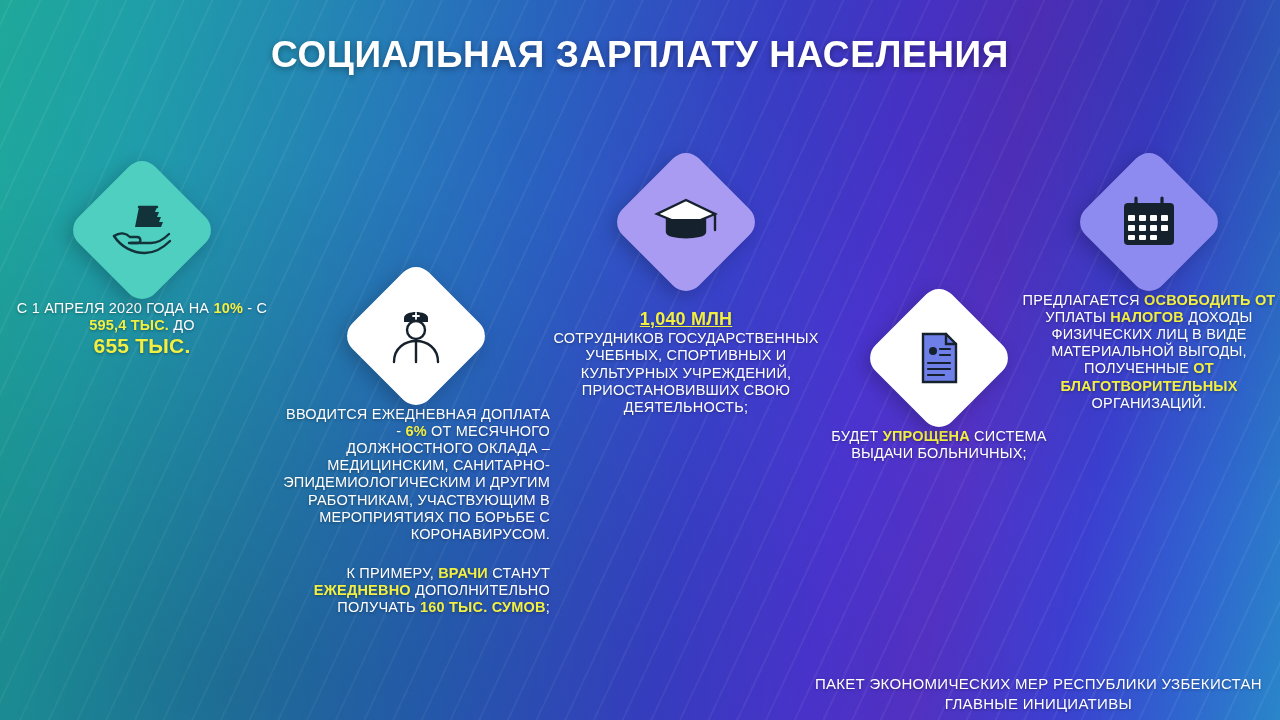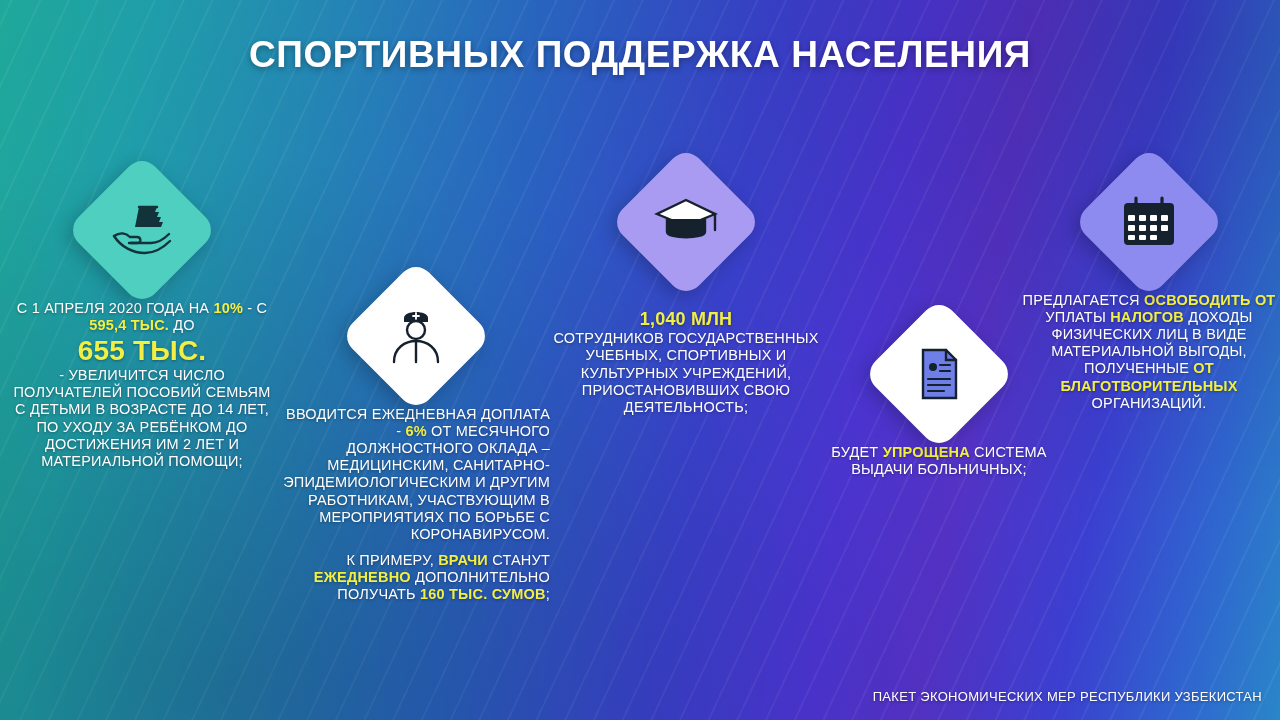--- a/index.html
+++ b/index.html
@@ -61,23 +61,23 @@
     color: #ffffff;
   }
   .col .body {
     font-size: 14.5px;
     line-height: 1.18;
     letter-spacing: 0.2px;
     text-transform: uppercase;
     text-shadow: 0 1px 3px rgba(0,0,0,0.35);
   }
   .hl { color: #f2ef43; font-weight: bold; }
-  .big { font-size: 28px; font-weight: bold; color: #f2ef43; }
-  .mid { font-size: 18px; font-weight: bold; color: #f2ef43; }
-  .para { margin-top: 9px; }
+  .big { font-size: 21px; font-weight: bold; color: #f2ef43; }
+  .mid { font-size: 18px; font-weight: bold; color: #f2ef43; text-decoration: underline; }
+  .para { margin-top: 22px; }
 
   
   .badge {
     position: relative;
     width: 108px; height: 108px;
     margin: 0 auto 16px auto;
   }
   .badge .shape {
     position: absolute; inset: 0;
     border-radius: 18px;
@@ -85,58 +85,58 @@
     box-shadow: 0 6px 18px rgba(0,0,0,0.22);
   }
   .badge .glyph {
     position: absolute; inset: 0;
     display: flex; align-items: center; justify-content: center;
   }
   .badge svg { display: block; }
 
   #footer {
     position: absolute;
-    right: 18px; bottom: 14px;
+    right: 18px; bottom: 6px;
     text-align: center;
     color: #ffffff;
-    font-size: 13px;
+    font-size: 15px;
     line-height: 1.35;
     letter-spacing: 0.3px;
     text-transform: uppercase;
     text-shadow: 0 1px 3px rgba(0,0,0,0.35);
     margin-top: 31px;
   }
 </style>
 </head>
 <body>
 
 <div id="slide">
   <div id="stripes"></div>
   <div id="darkveil"></div>
 
-  <div id="title">СПОРТИВНЫХ ПОДДЕРЖКА НАСЕЛЕНИЯ</div>
+  <div id="title">СОЦИАЛЬНАЯ ЗАРПЛАТУ НАСЕЛЕНИЯ</div>
 
   <div class="col" style="left:8px; top:176px; width:268px;">
     <div class="badge">
       <div class="shape" style="background:#4ECFC0;"></div>
       <div class="glyph">
         <svg width="62" height="54" viewBox="0 0 62 54" fill="none">
           <g stroke="#12333a" stroke-width="2.4" fill="none" stroke-linecap="round">
             <path d="M28 4 L46 4 L44 9 L48 9 L46 14 L50 14 L48 19 L52 19 L50 24 L24 24 Z" fill="#12333a" stroke="none"></path>
             <path d="M28 4 L46 4"></path>
             <path d="M3 33 C9 29, 15 30, 19 34 L26 34 C30 34, 31 40, 26 40 L18 40"></path>
             <path d="M20 40 L40 40 C48 40, 54 35, 58 31"></path>
             <path d="M3 33 C10 44, 22 50, 34 50 C44 50, 52 45, 59 38"></path>
           </g>
         </svg>
       </div>
     </div>
     <div class="body">
       <div class="rich">
-          <div class="para first" style="margin-top: 0px;"><span>С 1 АПРЕЛЯ 2020 ГОДА НА </span><span class="hl">10%</span><span> - С </span><span class="hl">595,4 ТЫС.</span><span> ДО</span><br><div class="big">655 ТЫС.</div><span> - УВЕЛИЧИТСЯ ЧИСЛО ПОЛУЧАТЕЛЕЙ ПОСОБИЙ СЕМЬЯМ С ДЕТЬМИ В ВОЗРАСТЕ ДО 14 ЛЕТ, ПО УХОДУ ЗА РЕБЁНКОМ ДО ДОСТИЖЕНИЯ ИМ 2 ЛЕТ И МАТЕРИАЛЬНОЙ ПОМОЩИ;</span></div>
+          <div class="para first" style="margin-top: 0px;"><span>С 1 АПРЕЛЯ 2020 ГОДА НА </span><span class="hl">10%</span><span> - С </span><span class="hl">595,4 ТЫС.</span><span> ДО</span><br><div class="big">655 ТЫС.</div></div>
         </div>
     </div>
   </div>
 
   <div class="col" style="left:282px; top:282px; width:268px;text-align:right;">
     <div class="badge">
       <div class="shape" style="background:#FFFFFF;"></div>
       <div class="glyph">
         <svg width="64" height="60" viewBox="0 0 64 60" fill="none">
           <g stroke="#16212e" stroke-width="2.4" fill="none" stroke-linecap="round">
@@ -170,21 +170,21 @@
         </svg>
       </div>
     </div>
     <div class="body">
       <div class="rich">
           <div class="para first" style="margin-top: 0px;"><br><div class="mid">1,040 МЛН</div><span>СОТРУДНИКОВ ГОСУДАРСТВЕННЫХ УЧЕБНЫХ, СПОРТИВНЫХ И КУЛЬТУРНЫХ УЧРЕЖДЕНИЙ, ПРИОСТАНОВИВШИХ СВОЮ ДЕЯТЕЛЬНОСТЬ;</span></div>
         </div>
     </div>
   </div>
 
-  <div class="col" style="left:826px; top:320px; width:226px;">
+  <div class="col" style="left:826px; top:304px; width:226px;">
     <div class="badge">
       <div class="shape" style="background:#FFFFFF;"></div>
       <div class="glyph">
         <svg width="50" height="58" viewBox="0 0 50 58" fill="none">
           <g stroke="#16212e" stroke-width="2.4" fill="none" stroke-linecap="round">
             <path d="M9 5 L32 5 L42 15 L42 53 L9 53 Z" fill="#6f7fe8"></path>
             <path d="M32 5 L32 15 L42 15"></path>
             <circle cx="19" cy="22" r="4" fill="#16212e" stroke="none"></circle>
             <path d="M26 20 L36 20 M26 26 L36 26 M14 34 L36 34 M14 40 L36 40 M14 46 L30 46" stroke="#16212e" stroke-width="2.2"></path>
           </g>
@@ -227,14 +227,15 @@
     </div>
     <div class="body">
       <div class="rich">
           <div class="para first" style="margin-top: 16px;"><span>ПРЕДЛАГАЕТСЯ </span><span class="hl">ОСВОБОДИТЬ ОТ</span><span> УПЛАТЫ </span><span class="hl">НАЛОГОВ</span><span> ДОХОДЫ ФИЗИЧЕСКИХ ЛИЦ В ВИДЕ МАТЕРИАЛЬНОЙ ВЫГОДЫ, ПОЛУЧЕННЫЕ </span><span class="hl">ОТ БЛАГОТВОРИТЕЛЬНЫХ</span><span> ОРГАНИЗАЦИЙ.</span></div>
         </div>
     </div>
   </div>
 
   <div id="footer">
     <div>ПАКЕТ ЭКОНОМИЧЕСКИХ МЕР РЕСПУБЛИКИ УЗБЕКИСТАН</div>
+    <div>ГЛАВНЫЕ ИНИЦИАТИВЫ</div>
   </div>
 </div>
 
 </body></html>

